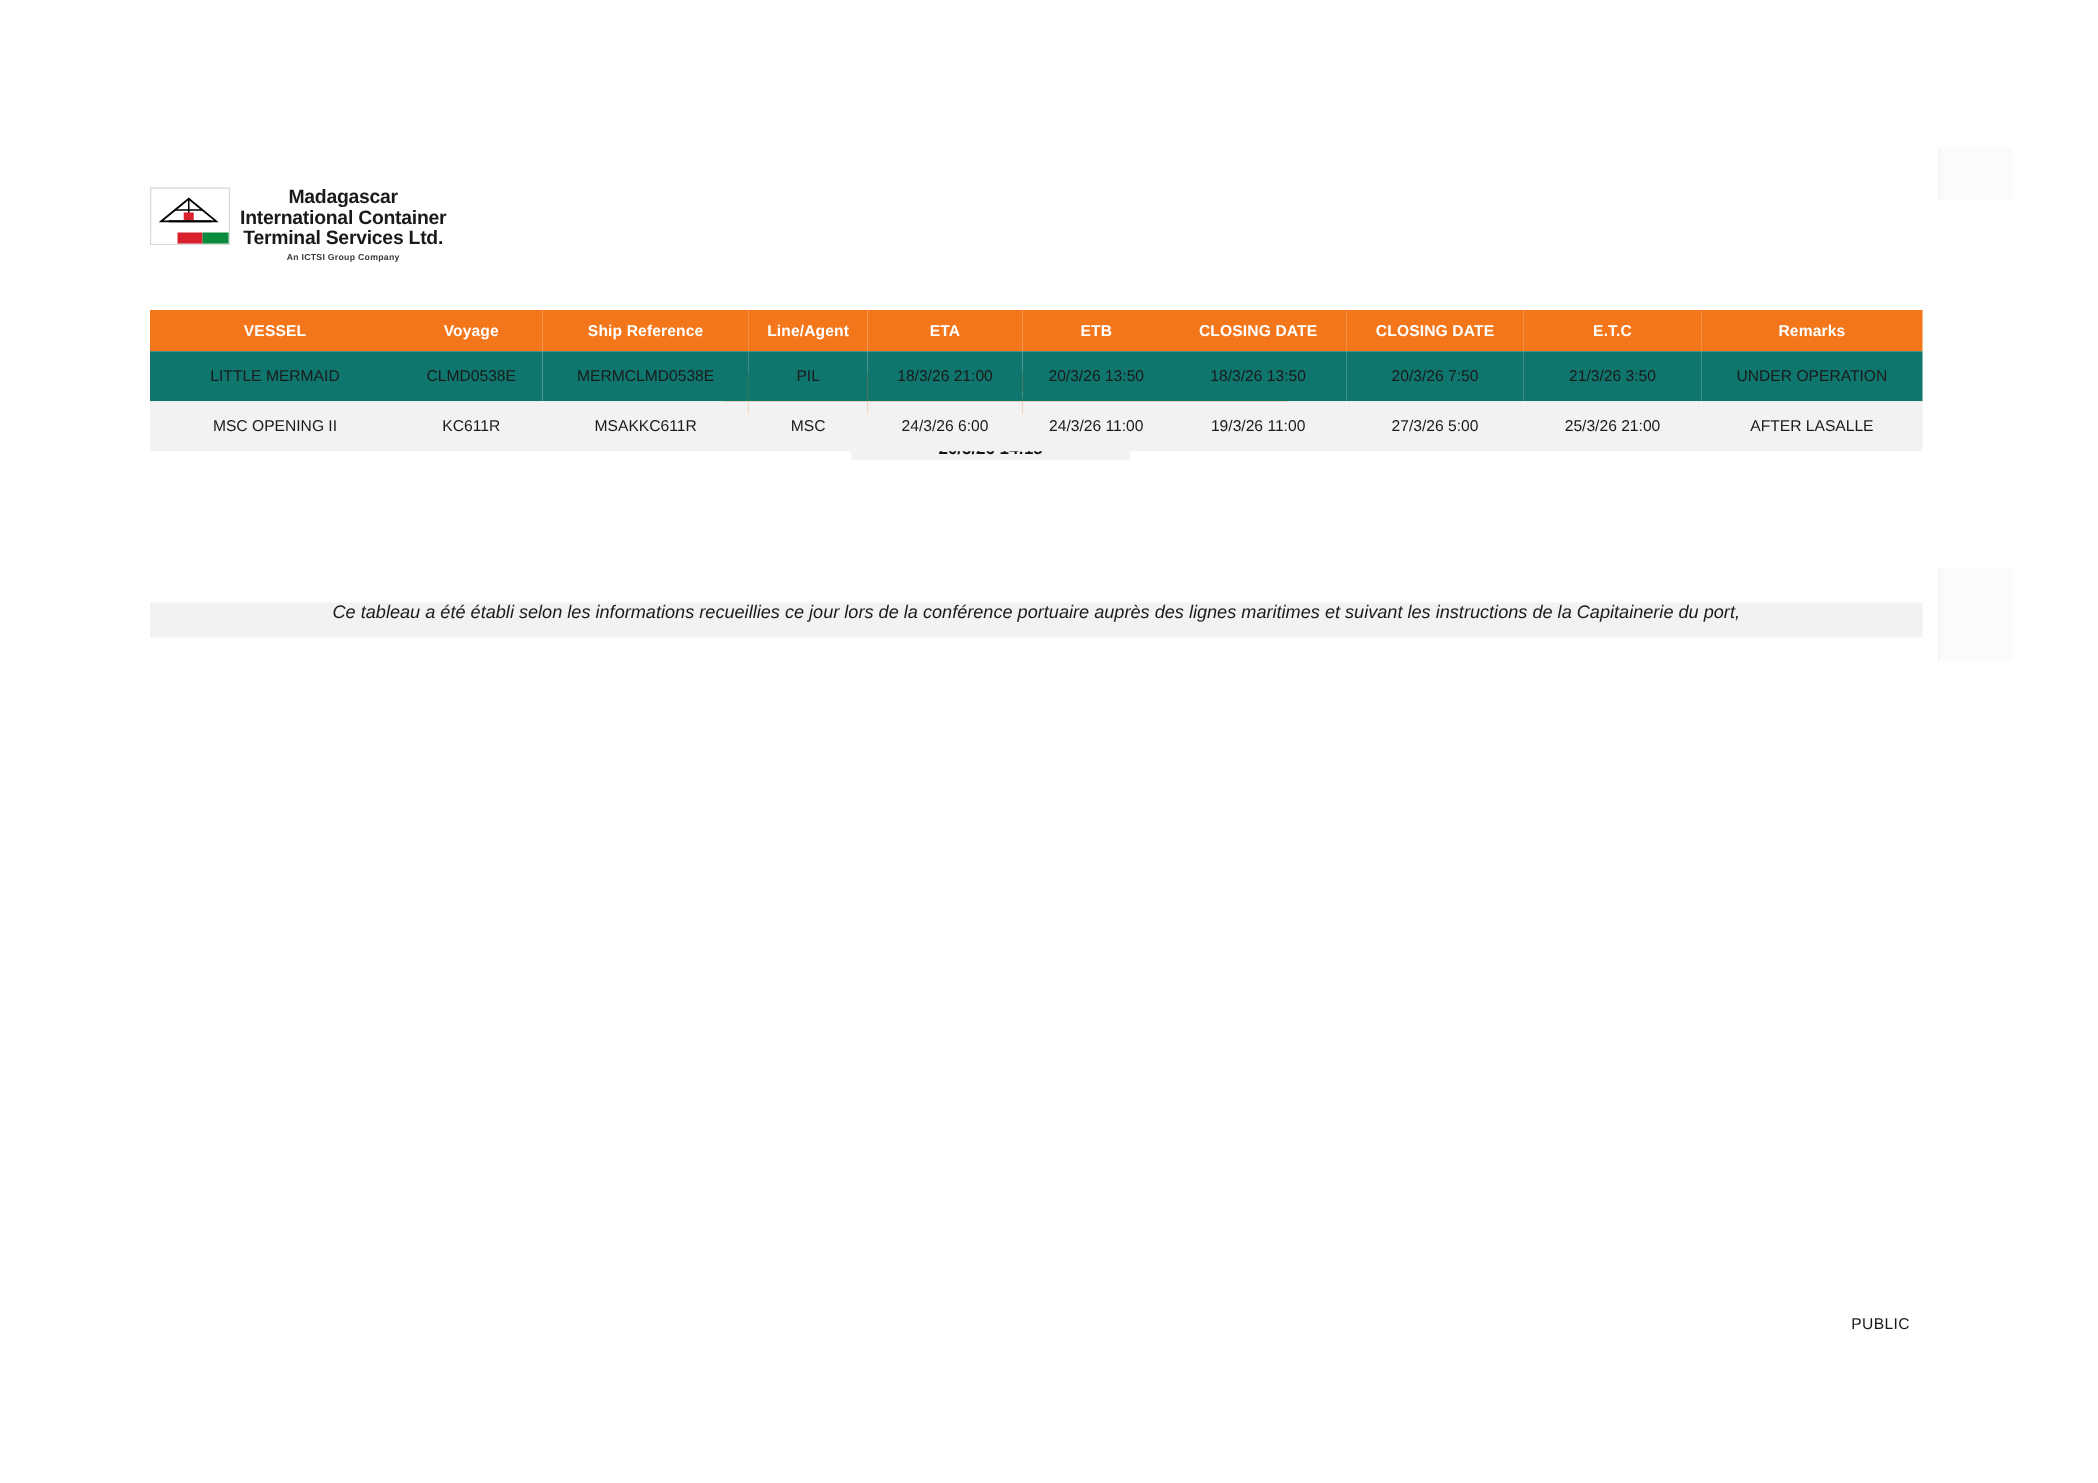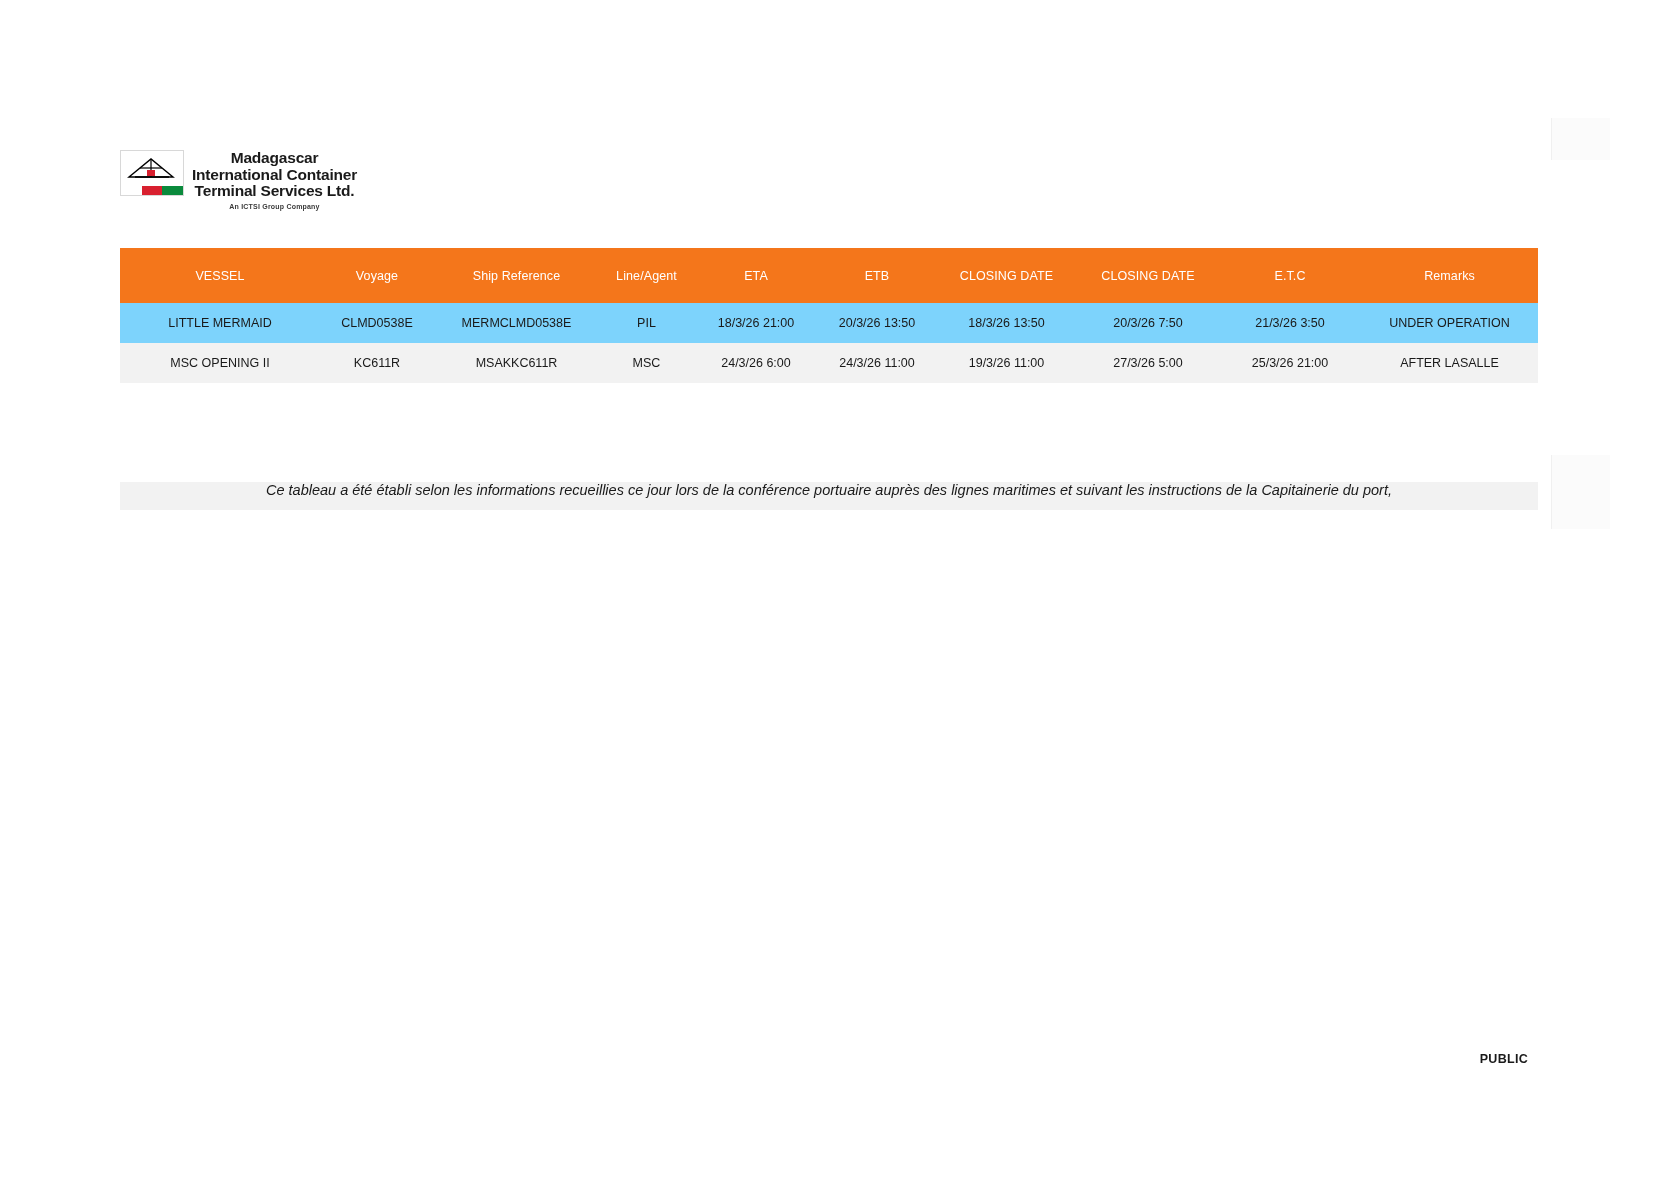--- a/index.html
+++ b/index.html
@@ -149,40 +149,40 @@
     width: 1418px;
   }
   table.sched {
     border-collapse: collapse;
     width: 1418px;
     table-layout: fixed;
   }
   table.sched thead th {
     background: #f4761b;
     color: #ffffff;
-    font-weight: normal;
+    font-weight: bold;
     font-size: 12.5px;
-    height: 55px;
+    height: 33px;
     text-align: center;
     padding: 0 0;
     letter-spacing: 0.1px;
   }
   table.sched tbody td {
     height: 40px;
     text-align: center;
     font-size: 12.5px;
     color: #1a1a1a;
     padding: 0 4px;
     white-space: nowrap;
   }
   table.sched tbody tr.even td {
     background: #f2f2f2;
   }
   table.sched tbody tr.odd td {
-    background: #7dd3fc;
+    background: #0f766e;
   }
 
   
   col.c0 { width: 200px; }
   col.c1 { width: 114px; }
   col.c2 { width: 165px; }
   col.c3 { width: 95px; }
   col.c4 { width: 124px; }
   col.c5 { width: 118px; }
   col.c6 { width: 141px; }
@@ -208,21 +208,21 @@
     color: #1a1a1a;
     white-space: nowrap;
   }
 
   
   .footer-label {
     position: absolute;
     right: 150px;
     bottom: 120px;
     font-size: 12.5px;
-    font-weight: bold;
+    font-weight: normal;
     color: #1a1a1a;
     letter-spacing: 0.3px;
   }
 </style>
 </head>
 <body>
 
 <div class="page">
 
   <div class="edge-artifact edge-a1"></div>

